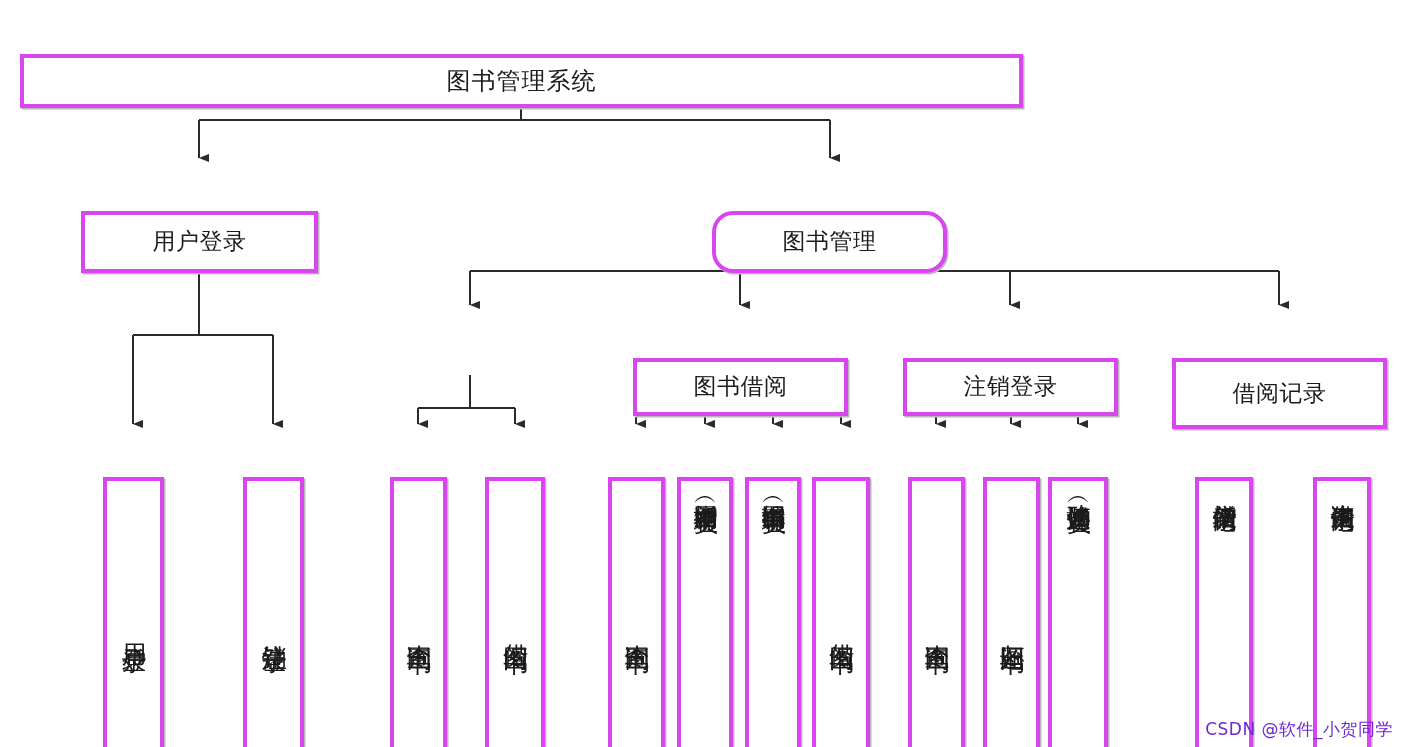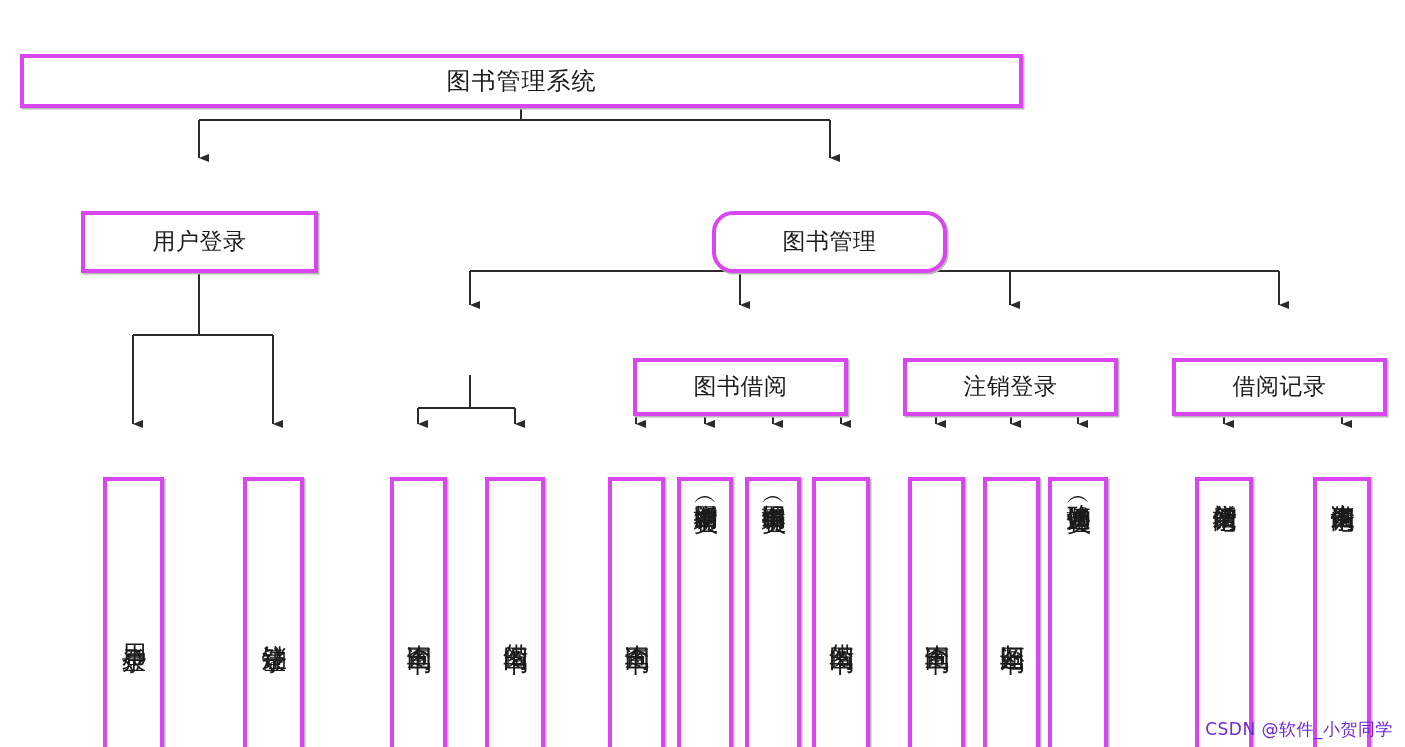--- a/index.html
+++ b/index.html
@@ -147,21 +147,21 @@
   <div class="node horizontal" style="left:712px; top:170px; width:235px; height:62px;border-radius:21px;">
     <span class="node-label">图书管理</span>
   </div>
 
   <div class="node horizontal" style="left:633px; top:317px; width:215px; height:58px;">
     <span class="node-label">图书借阅</span>
   </div>
   <div class="node horizontal" style="left:903px; top:317px; width:215px; height:58px;">
     <span class="node-label">注销登录</span>
   </div>
-  <div class="node horizontal" style="left:1172px; top:317px; width:215px; height:58px;">
+  <div class="node horizontal" style="left:1172px; top:317px; width:215px; height:71px;">
     <span class="node-label">借阅记录</span>
   </div>
 
   <div class="node vertical centered" style="left:103px; top:436px; width:61px; height:298px;">
     <span class="node-label">用户登录</span>
   </div>
   <div class="node vertical centered" style="left:243px; top:436px; width:61px; height:298px;">
     <span class="node-label">注销登录</span>
   </div>
 

